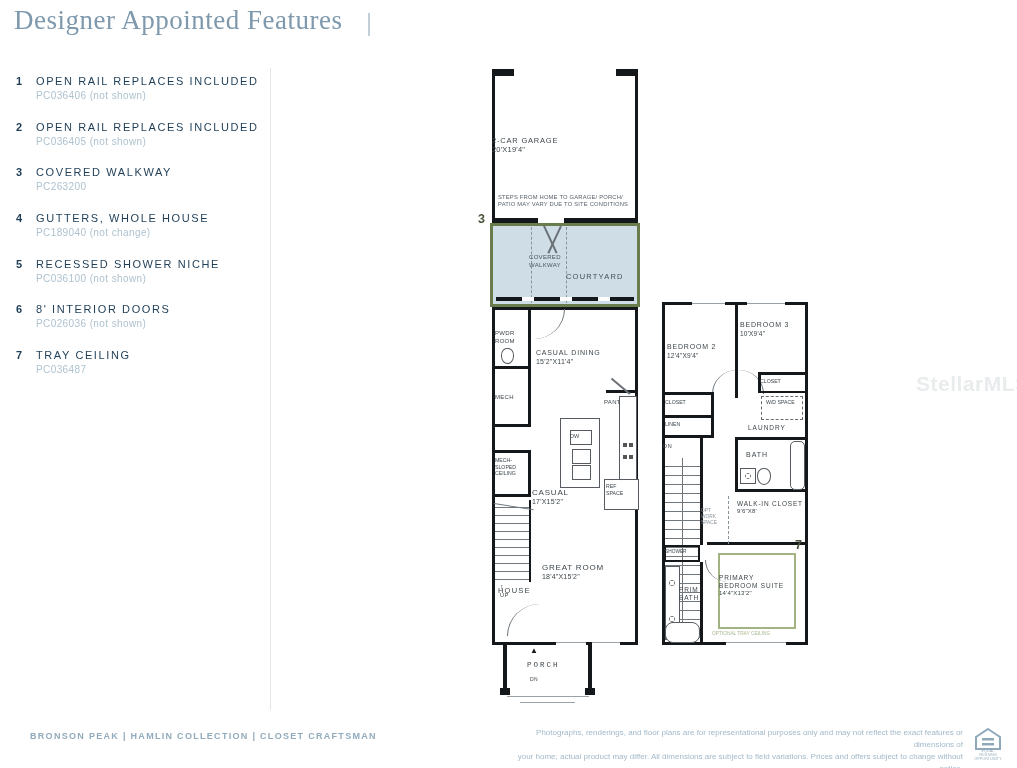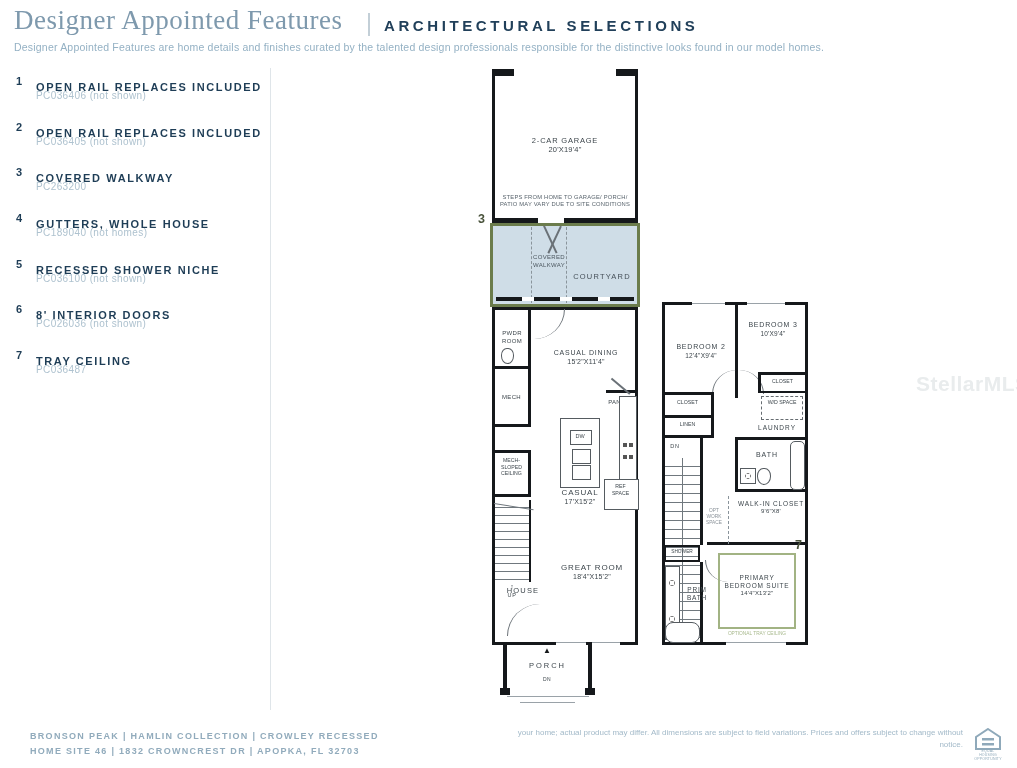--- a/index.html
+++ b/index.html
@@ -1,34 +1,34 @@
 <!DOCTYPE html>
 <html><head>
 <meta charset="utf-8">
 <style>
   html,body{margin:0;padding:0;background:#fff;}
   #page{position:relative;width:1017px;height:768px;background:#ffffff;overflow:hidden;
         font-family:"Liberation Sans",sans-serif;}
   .abs{position:absolute;}
   .w{position:absolute;background:#15181b;}
-  .lbl{position:absolute;text-align:center;color:#3d464c;line-height:1.25;}
+  .lbl{position:absolute;color:#3d464c;line-height:1.25;}
   .nm{display:block;letter-spacing:.8px;}
   .dm{display:block;letter-spacing:.2px;}
   
   .h-title{position:absolute;left:14px;top:5px;font-family:"Liberation Serif",serif;
            font-size:27px;color:#7e99ad;letter-spacing:.5px;}
   .h-sep{position:absolute;left:368px;top:13px;width:2px;height:23px;background:#c3cfd7;}
   .h-arch{position:absolute;left:384px;top:17px;font-size:15px;font-weight:bold;
           letter-spacing:3.6px;color:#21405a;}
   .h-desc{position:absolute;left:14px;top:41px;font-size:10.5px;color:#94b1c4;letter-spacing:.2px;}
   
   #features{position:absolute;left:14px;top:72px;width:250px;}
   .feat{height:45.7px;position:relative;}
   .feat .num{position:absolute;left:2px;top:3px;font-size:11px;font-weight:bold;color:#1e3d56;}
-  .feat .tit{position:absolute;left:22px;top:9px;font-size:11px;font-weight:bold;
+  .feat .tit{position:absolute;left:22px;top:3px;font-size:11px;font-weight:normal;
              letter-spacing:1.6px;color:#1e3d56;white-space:nowrap;}
   .feat .code{position:absolute;left:22px;top:18px;font-size:10px;color:#aec2cf;letter-spacing:.4px;}
   .vdiv{position:absolute;left:270px;top:68px;width:1px;height:642px;background:#dfe5e9;}
   
   .win{position:absolute;background:linear-gradient(#fff 38%,#9aa2a8 38%,#9aa2a8 62%,#fff 62%);}
   .dash-v{position:absolute;width:0;border-left:1px dashed #8a949b;}
   .marker{position:absolute;font-size:12.5px;font-weight:bold;color:#49533b;}
   .tiny{font-size:6px;letter-spacing:.3px;}
   .fixture{position:absolute;border:1px solid #555b60;background:#fff;}
   
@@ -42,43 +42,41 @@
   .eh svg{display:block;margin:0 auto;}
   .eh .ehtxt{font-size:3.5px;letter-spacing:.2px;line-height:1.1;}
 </style>
 </head>
 <body>
 
 <div id="page">
 
   <div class="h-title">Designer Appointed Features</div>
   <div class="h-sep"></div>
-  <div class="h-arch">ARCHITECTURAL SELECTIONS</div>
-  <div class="h-desc">Designer Appointed Features are home details and finishes curated by the talented design professionals responsible for the distinctive looks found in our model homes.</div>
 
   <div id="features">
     <div class="feat">
       <span class="num">1</span>
       <span class="tit">OPEN RAIL REPLACES INCLUDED</span>
       <span class="code">PC036406 (not shown)</span>
     </div>
     <div class="feat">
       <span class="num">2</span>
       <span class="tit">OPEN RAIL REPLACES INCLUDED</span>
       <span class="code">PC036405 (not shown)</span>
     </div>
     <div class="feat">
       <span class="num">3</span>
       <span class="tit">COVERED WALKWAY</span>
       <span class="code">PC263200</span>
     </div>
     <div class="feat">
       <span class="num">4</span>
       <span class="tit">GUTTERS, WHOLE HOUSE</span>
-      <span class="code">PC189040 (not homes)</span>
+      <span class="code">PC189040 (not change)</span>
     </div>
     <div class="feat">
       <span class="num">5</span>
       <span class="tit">RECESSED SHOWER NICHE</span>
       <span class="code">PC036100 (not shown)</span>
     </div>
     <div class="feat">
       <span class="num">6</span>
       <span class="tit">8' INTERIOR DOORS</span>
       <span class="code">PC026036 (not shown)</span>
@@ -172,21 +170,21 @@
 
     <div class="win" style="left:556px;top:640px;width:30px;height:5px;"></div>
     <div class="win" style="left:592px;top:640px;width:28px;height:5px;"></div>
 
     <div class="abs" style="left:503px;top:645px;width:89px;height:48px;border-left:4px solid #15181b;border-right:4px solid #15181b;box-sizing:border-box;"></div>
     <div class="w" style="left:500px;top:688px;width:10px;height:7px;"></div>
     <div class="w" style="left:585px;top:688px;width:10px;height:7px;"></div>
     <div class="abs" style="left:507px;top:696px;width:82px;height:1px;background:#9aa2a8;"></div>
     <div class="abs" style="left:520px;top:702px;width:55px;height:1px;background:#9aa2a8;"></div>
     <div class="lbl" style="left:530px;top:646px;width:34px;font-size:8px;color:#15181b;">▲</div>
-    <div class="lbl" style="left:503px;top:661px;width:89px;font-size:7.5px;letter-spacing:2px;">PORCH</div>
+    <div class="lbl" style="left:527px;top:661px;width:89px;font-size:7.5px;letter-spacing:2px;font-family:Liberation Mono, monospace;">PORCH</div>
     <div class="lbl tiny" style="left:530px;top:676px;width:34px;font-size:5px;">DN</div>
 
   </div>
 
   <div class="abs" style="left:0;top:0;">
 
     <div class="abs" style="left:662px;top:302px;width:146px;height:343px;border:3px solid #15181b;box-sizing:border-box;"></div>
     <div class="win" style="left:692px;top:301px;width:33px;height:5px;"></div>
     <div class="win" style="left:747px;top:301px;width:38px;height:5px;"></div>
 
@@ -253,25 +251,25 @@
     </div>
     <div class="lbl" style="left:712px;top:631px;width:90px;font-size:4.8px;color:#a9ba8e;">OPTIONAL TRAY CEILING</div>
     <div class="marker" style="left:795px;top:538px;">7</div>
     <div class="win" style="left:726px;top:640px;width:60px;height:5px;"></div>
 
   </div>
 
   <div class="wm">StellarMLS</div>
 
   <div class="f-left">
-    <div>BRONSON PEAK | HAMLIN COLLECTION | CROWLEY RECESSED</div>
-    <div>HOME SITE 46 | 1832 CROWNCREST DR | APOPKA, FL 32703</div>
+    <div>BRONSON PEAK | HAMLIN COLLECTION | CLOSET CRAFTSMAN</div>
   </div>
 
   <div class="f-disc">
+    <div>Photographs, renderings, and floor plans are for representational purposes only and may not reflect the exact features or dimensions of</div>
     <div>your home; actual product may differ. All dimensions are subject to field variations. Prices and offers subject to change without notice.</div>
 
   </div>
 
   <div class="eh">
     <svg width="26" height="22" viewBox="0 0 26 22">
       <polygon points="13,1 25,9 25,21 1,21 1,9" fill="none" stroke="#8fa9ba" stroke-width="2"></polygon>
       <rect x="7" y="10" width="12" height="2.5" fill="#8fa9ba"></rect>
       <rect x="7" y="15" width="12" height="2.5" fill="#8fa9ba"></rect>
     </svg>

